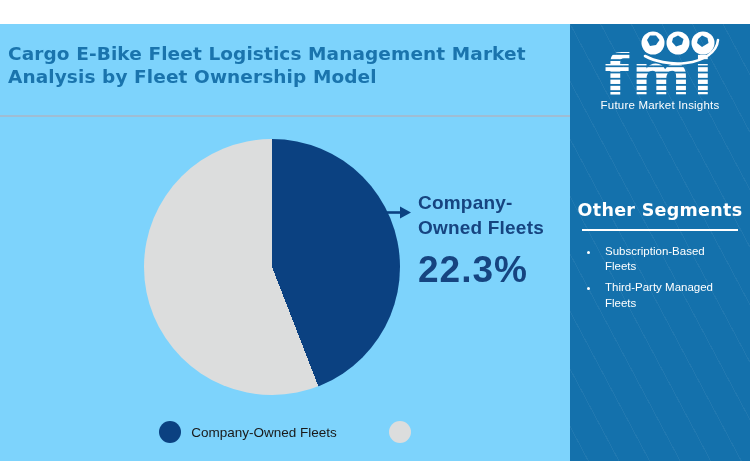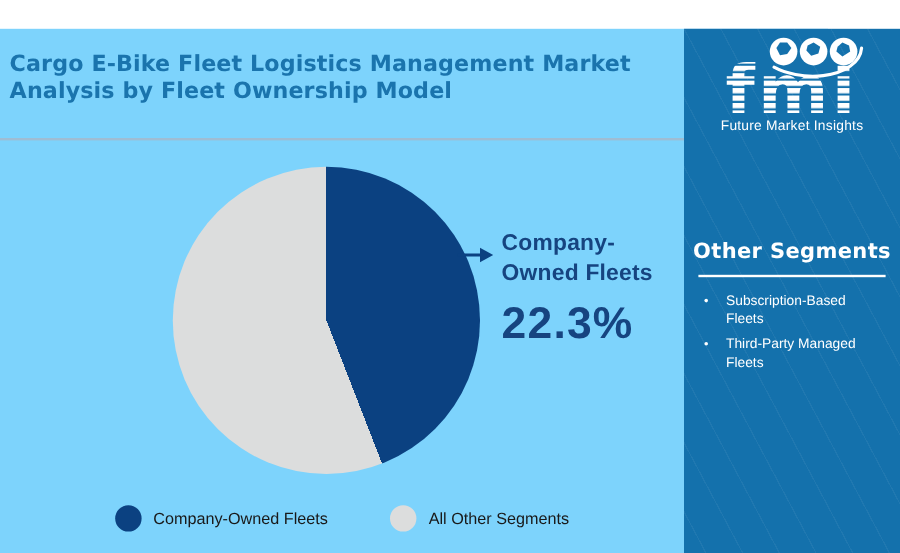--- a/index.html
+++ b/index.html
@@ -84,21 +84,20 @@
     <div class="callout-value" style="color: rgb(22, 68, 128);">22.3%</div>
   </div>
 
   <div class="legend">
     <div class="legend-item">
       <span class="legend-swatch" style="background: rgb(11, 65, 129);"></span>
       <span class="legend-label">Company-Owned Fleets</span>
     </div>
     <div class="legend-item">
       <span class="legend-swatch" style="background: rgb(220, 221, 221);"></span>
-      <span class="legend-label">All Other Segments</span>
     </div>
   </div>
 
   <div class="stripes">
     <div class="stripe-seg" style="background: rgb(143, 198, 71);"></div>
     <div class="stripe-seg" style="background: rgb(232, 99, 44);"></div>
     <div class="stripe-seg" style="background: rgb(140, 43, 140);"></div>
   </div>
 
   <aside class="sidebar" style="background: rgb(20, 113, 172);">

